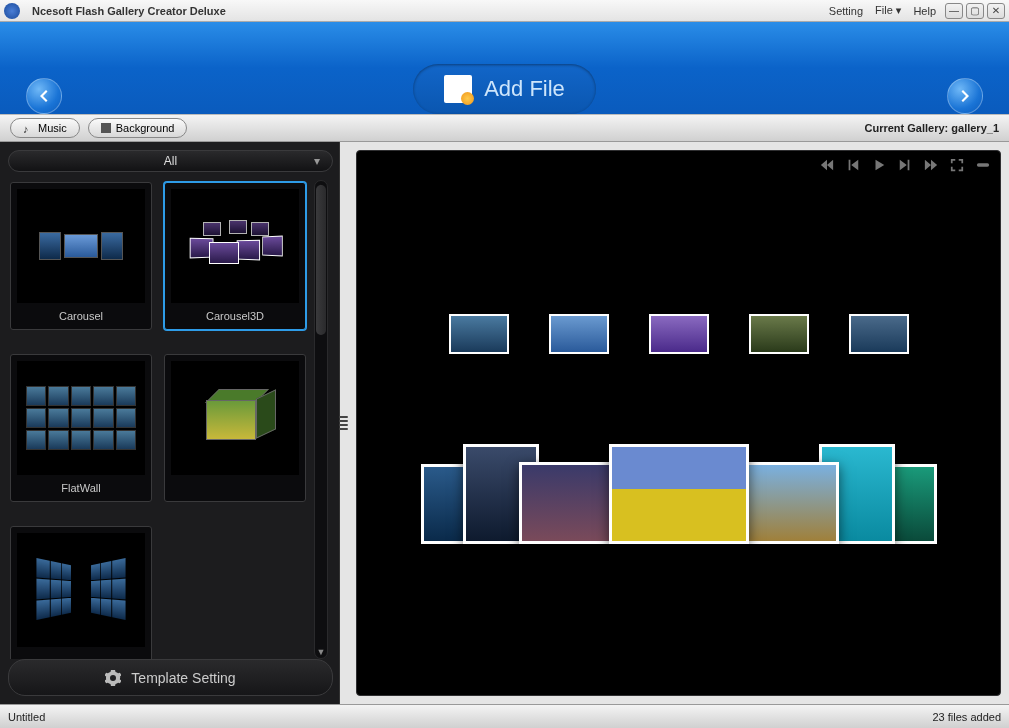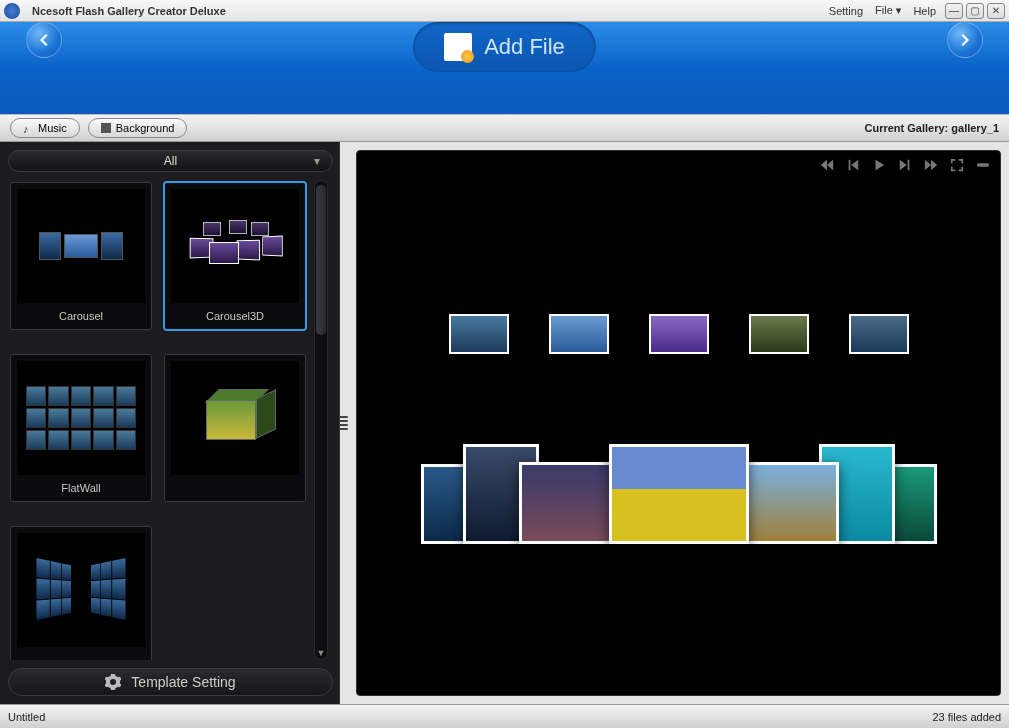--- a/index.html
+++ b/index.html
@@ -36,21 +36,21 @@
   border-radius: 3px; margin-left: 3px;
   display: flex; align-items: center; justify-content: center;
   font-size: 10px; color: #444;
   cursor: pointer;
 }
 
 .topnav {
   height: 92px;
   background: linear-gradient(to bottom, #2a8de8 0%, #0b63c9 50%, #0a5bbd 100%);
   display: flex;
-  align-items: flex-start;
+  align-items: flex-end;
   padding: 0 26px;
   position: relative;
 }
 .arrow-btn {
   width: 36px; height: 36px;
   border-radius: 50%;
   background: radial-gradient(circle at 35% 30%, #6fb8f7, #1a74d6 60%, #0a5bbd);
   border: 1px solid rgba(255,255,255,0.3);
   display:flex;align-items:center;justify-content:center;
   cursor:pointer;
@@ -166,21 +166,21 @@
   border:1px solid #2a2a2c; border-radius:7px;
   position:relative;
 }
 .vscroll .thumb{position:absolute;left:1px;right:1px;top:4px;height:150px;background:linear-gradient(to right,#3a3a3c,#2a2a2c);border-radius:6px;}
 .vscroll .arrow{position:absolute;left:0;right:0;height:12px;display:flex;align-items:center;justify-content:center;color:#888;font-size:9px;}
 .vscroll .arrow.up{top:0;}
 .vscroll .arrow.down{bottom:0;}
 .drag-handle{width:10px;height:40px;align-self:center;display:flex;flex-direction:column;justify-content:center;gap:2px;margin-left:-1px;}
 .drag-handle span{height:2px;background:#444;border-radius:1px;}
 .template-setting-btn {
-  height:28px; margin-top:8px;
+  height:37px; 
   background: linear-gradient(to bottom,#2a2a2c,#161618);
   border:1px solid #3a3a3c; border-radius:17px;
   color:#ccc; font-size:14px;
   display:flex;align-items:center;justify-content:center;gap:10px;
   cursor:pointer;
 }
 .gear-icon{width:16px;height:16px;}
 .gear-icon svg{fill:#bbb;}
 .right-panel {
   flex:1;

